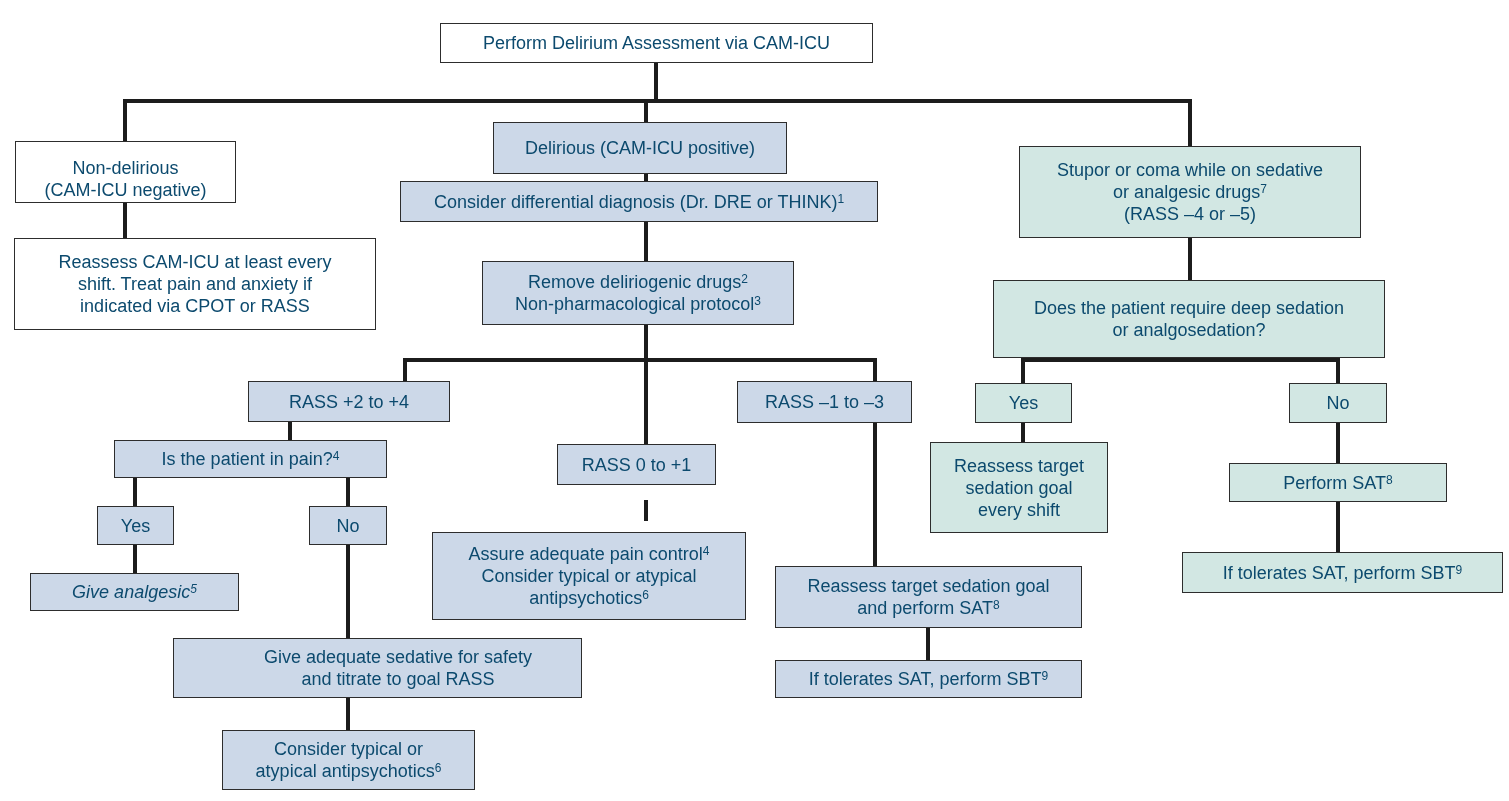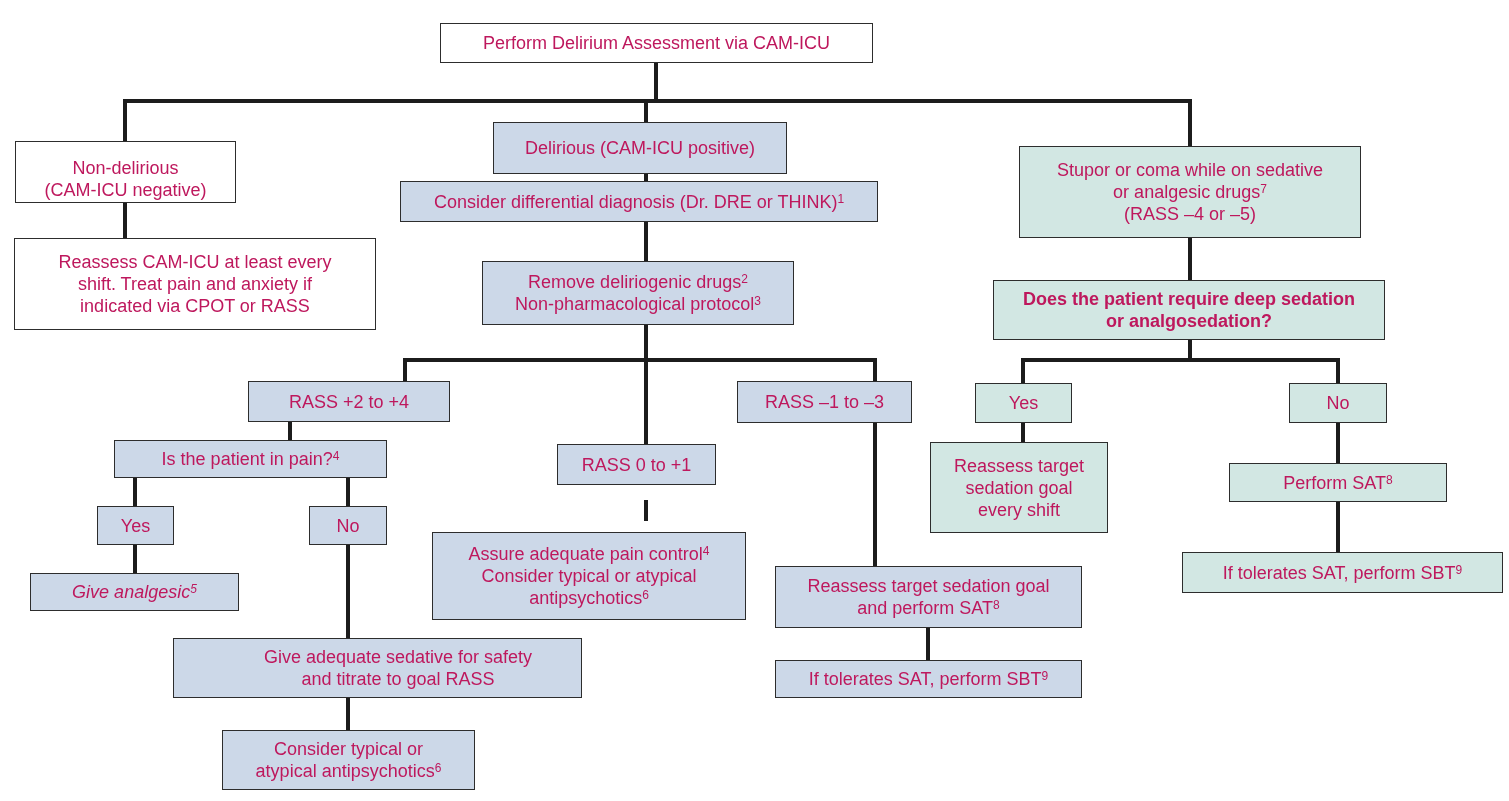--- a/index.html
+++ b/index.html
@@ -23,21 +23,21 @@
   }
   .node .ln{white-space:nowrap;}
   .node sup{font-size:12px;line-height:0;vertical-align:5px;}
   .white{background:var(--white,#ffffff);}
   .blue{background:var(--blue,#ccd8e8);}
   .teal{background:var(--teal,#d2e7e3);}
 </style>
 </head>
 <body>
 
-<div id="stage" style="--white: #ffffff; --blue: #ccd8e8; --teal: #d2e7e3; --line: #1c1c1c; --border: #2d2d2d; color: #be185d;">
+<div id="stage" style="--white: #ffffff; --blue: #ccd8e8; --teal: #d2e7e3; --line: #1c1c1c; --border: #2d2d2d; color: #0c4a6e;">
     <div class="line" style="left: 654px; top: 63px; width: 4px; height: 40px;"></div>
     <div class="line" style="left: 123px; top: 99px; width: 1069px; height: 4px;"></div>
     <div class="line" style="left: 123px; top: 99px; width: 4px; height: 44px;"></div>
     <div class="line" style="left: 123px; top: 203px; width: 4px; height: 36px;"></div>
     <div class="line" style="left: 644px; top: 99px; width: 4px; height: 24px;"></div>
     <div class="line" style="left: 644px; top: 163px; width: 4px; height: 19px;"></div>
     <div class="line" style="left: 644px; top: 222px; width: 4px; height: 40px;"></div>
     <div class="line" style="left: 644px; top: 325px; width: 4px; height: 136px;"></div>
     <div class="line" style="left: 403px; top: 358px; width: 474px; height: 4px;"></div>
     <div class="line" style="left: 403px; top: 358px; width: 4px; height: 24px;"></div>
@@ -121,21 +121,21 @@
       <div class="ln"><span>and perform SAT</span><sup>8</sup></div>
     </div>
     <div class="node blue" style="left: 775px; top: 660px; width: 307px; height: 38px;">
       <div class="ln"><span>If tolerates SAT, perform SBT</span><sup>9</sup></div>
     </div>
     <div class="node teal" style="left: 1019px; top: 146px; width: 342px; height: 92px;">
       <div class="ln"><span>Stupor or coma while on sedative</span></div>
       <div class="ln"><span>or analgesic drugs</span><sup>7</sup></div>
       <div class="ln"><span>(RASS –4 or –5)</span></div>
     </div>
-    <div class="node teal" style="left: 993px; top: 280px; width: 392px; height: 60px; font-weight: bold;">
+    <div class="node teal" style="left: 993px; top: 280px; width: 392px; height: 78px;">
       <div class="ln"><span>Does the patient require deep sedation</span></div>
       <div class="ln"><span>or analgosedation?</span></div>
     </div>
     <div class="node teal" style="left: 975px; top: 383px; width: 97px; height: 40px;">
       <div class="ln"><span>Yes</span></div>
     </div>
     <div class="node teal" style="left: 1289px; top: 383px; width: 98px; height: 40px;">
       <div class="ln"><span>No</span></div>
     </div>
     <div class="node teal" style="left: 930px; top: 442px; width: 178px; height: 91px;">

